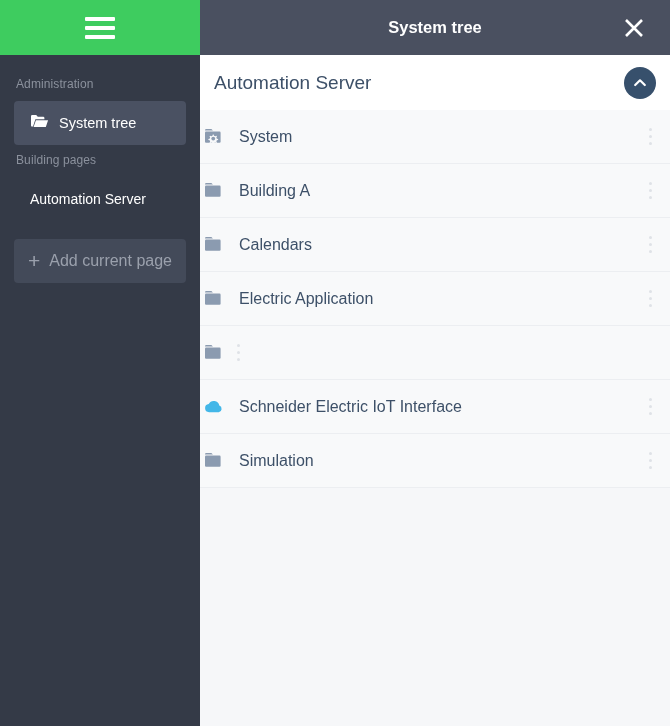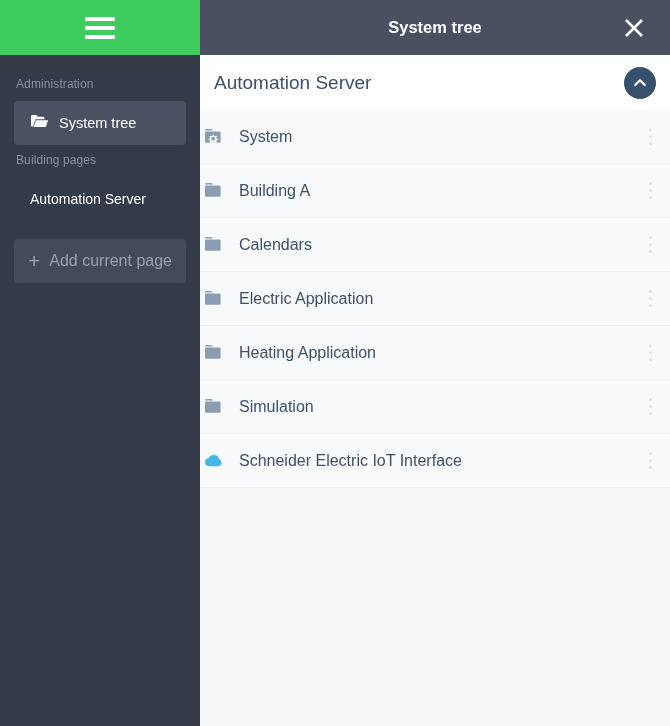--- a/index.html
+++ b/index.html
@@ -338,48 +338,47 @@
             <i></i>
           </span>
         </div>
         <div class="tree-row">
           <span class="row-icon">
             <svg width="24" height="22" viewBox="0 0 24 22">
               <path d="M2 4.2a1.3 1.3 0 0 1 1.3-1.3h5.1l1.5 1.7H2z" fill="#8b9bb0"></path>
               <rect x="2" y="5.6" width="15.6" height="11.2" rx="1.1" fill="#8b9bb0"></rect>
             </svg>
           </span>
-          <span class="row-label">Heating Application</span>
+          <span class="kebab">
+            <i></i>
+            <i></i>
+            <i></i>
+          </span>
+        </div>
+        <div class="tree-row">
+          <span class="row-icon">
+            <svg width="24" height="22" viewBox="0 0 24 22">
+              <path d="M6.1 16.2a4.05 4.05 0 0 1-.35-8.08 5.6 5.6 0 0 1 10.55 1.5 3.4 3.4 0 0 1-.6 6.58z" fill="#43b7e8"></path>
+            </svg>
+          </span>
+          <span class="row-label">Schneider Electric IoT Interface</span>
           <span class="kebab">
             <i></i>
             <i></i>
             <i></i>
           </span>
         </div>
         <div class="tree-row">
           <span class="row-icon">
             <svg width="24" height="22" viewBox="0 0 24 22">
               <path d="M2 4.2a1.3 1.3 0 0 1 1.3-1.3h5.1l1.5 1.7H2z" fill="#8b9bb0"></path>
               <rect x="2" y="5.6" width="15.6" height="11.2" rx="1.1" fill="#8b9bb0"></rect>
             </svg>
           </span>
           <span class="row-label">Simulation</span>
-          <span class="kebab">
-            <i></i>
-            <i></i>
-            <i></i>
-          </span>
-        </div>
-        <div class="tree-row">
-          <span class="row-icon">
-            <svg width="24" height="22" viewBox="0 0 24 22">
-              <path d="M6.1 16.2a4.05 4.05 0 0 1-.35-8.08 5.6 5.6 0 0 1 10.55 1.5 3.4 3.4 0 0 1-.6 6.58z" fill="#43b7e8"></path>
-            </svg>
-          </span>
-          <span class="row-label">Schneider Electric IoT Interface</span>
           <span class="kebab">
             <i></i>
             <i></i>
             <i></i>
           </span>
         </div>
       </div>
 
   </div>
 </div>

